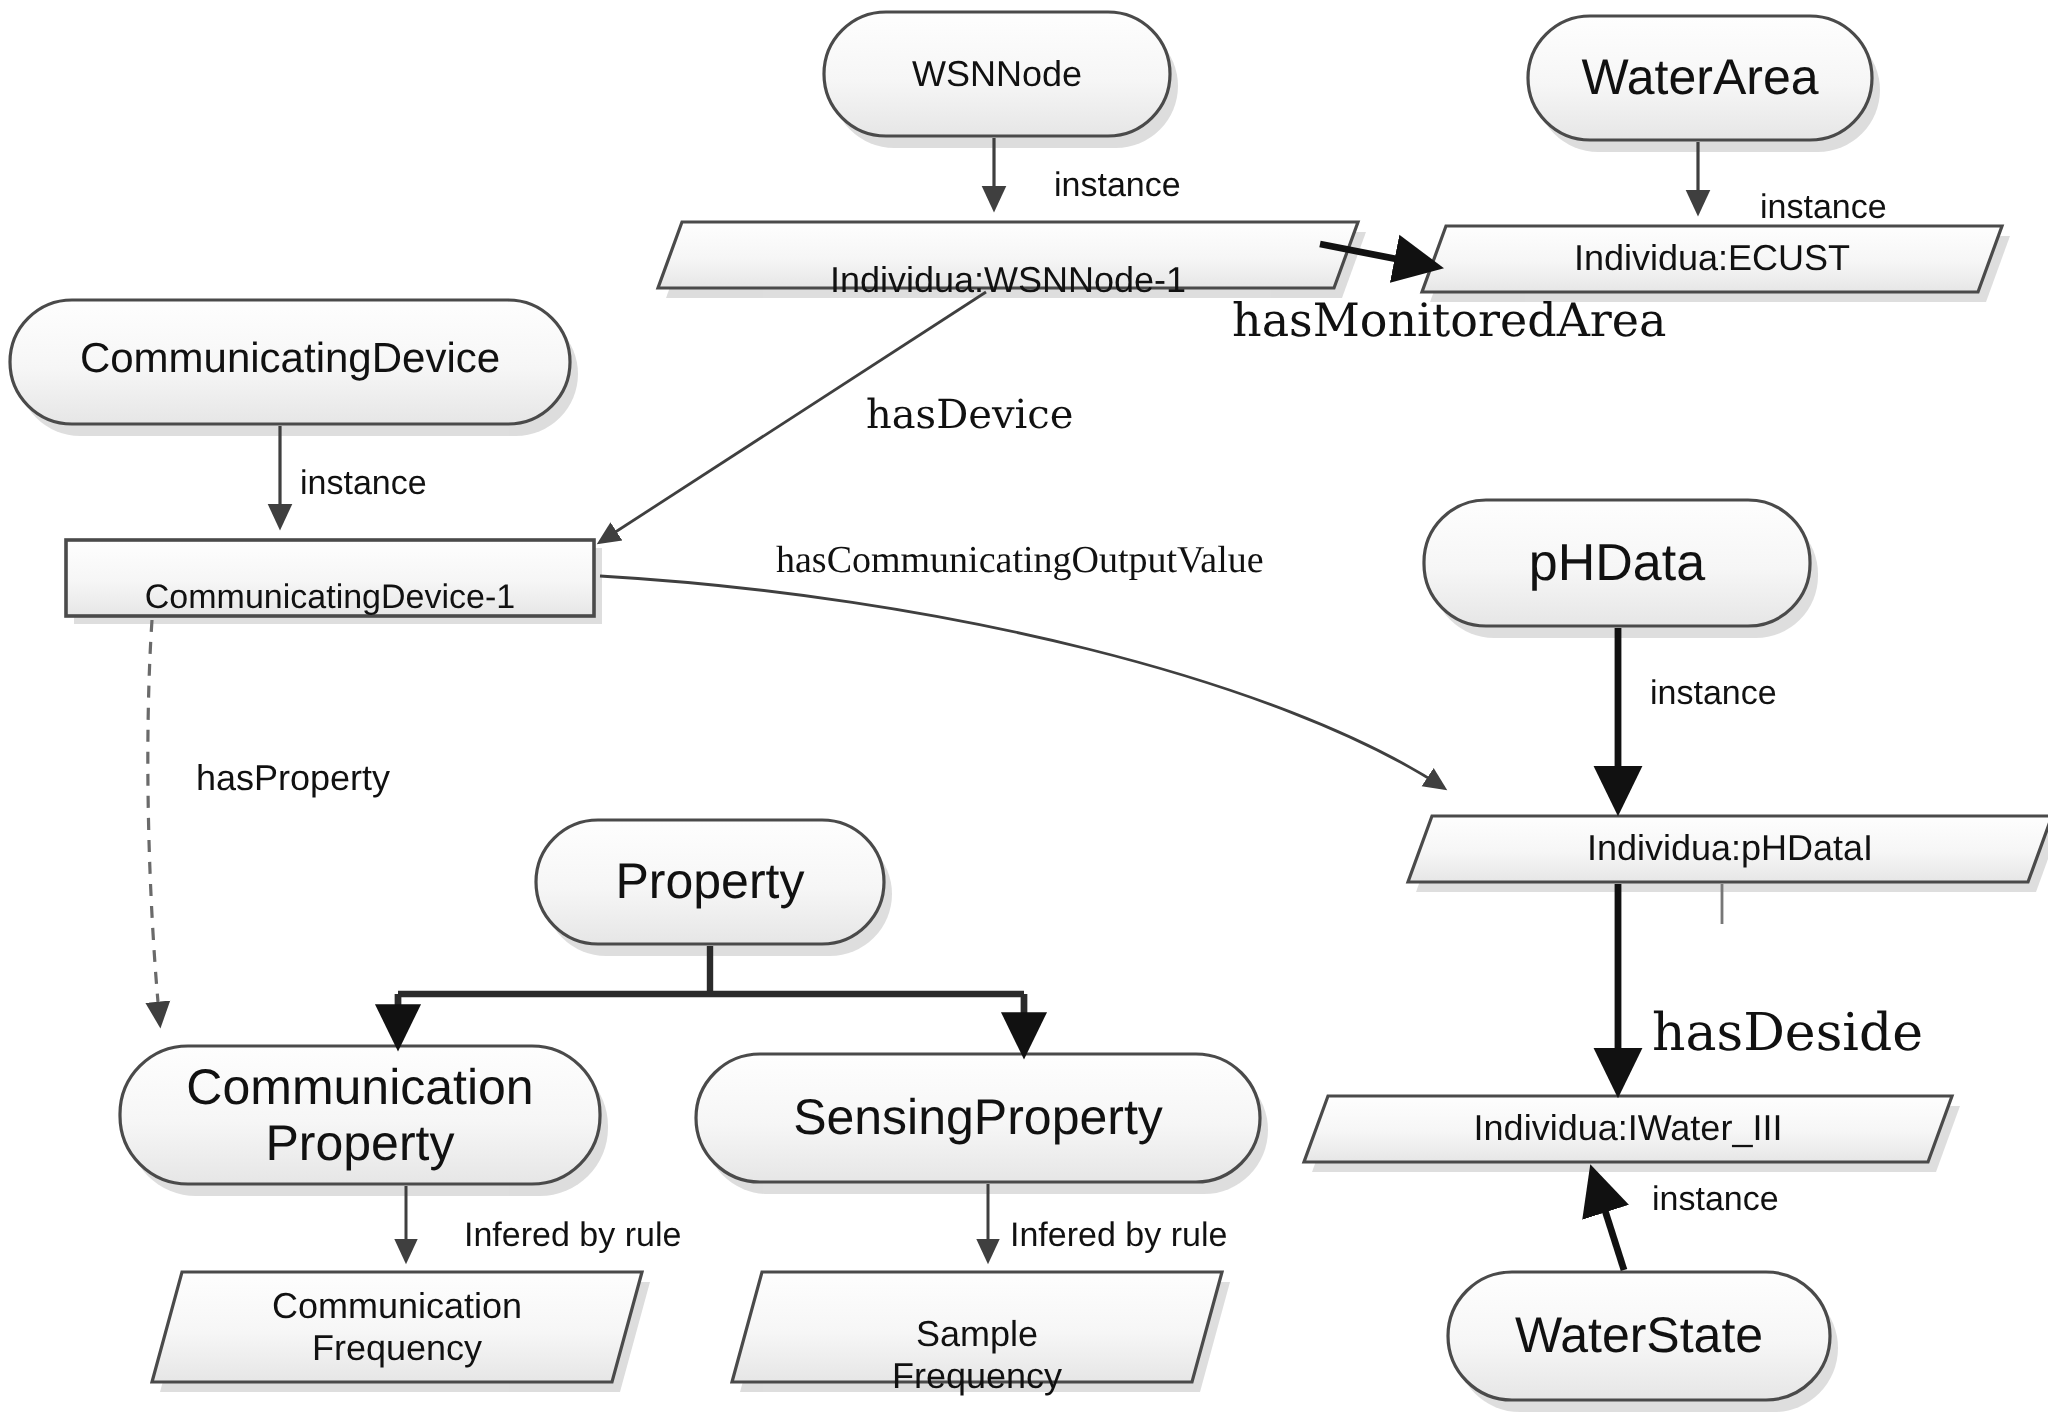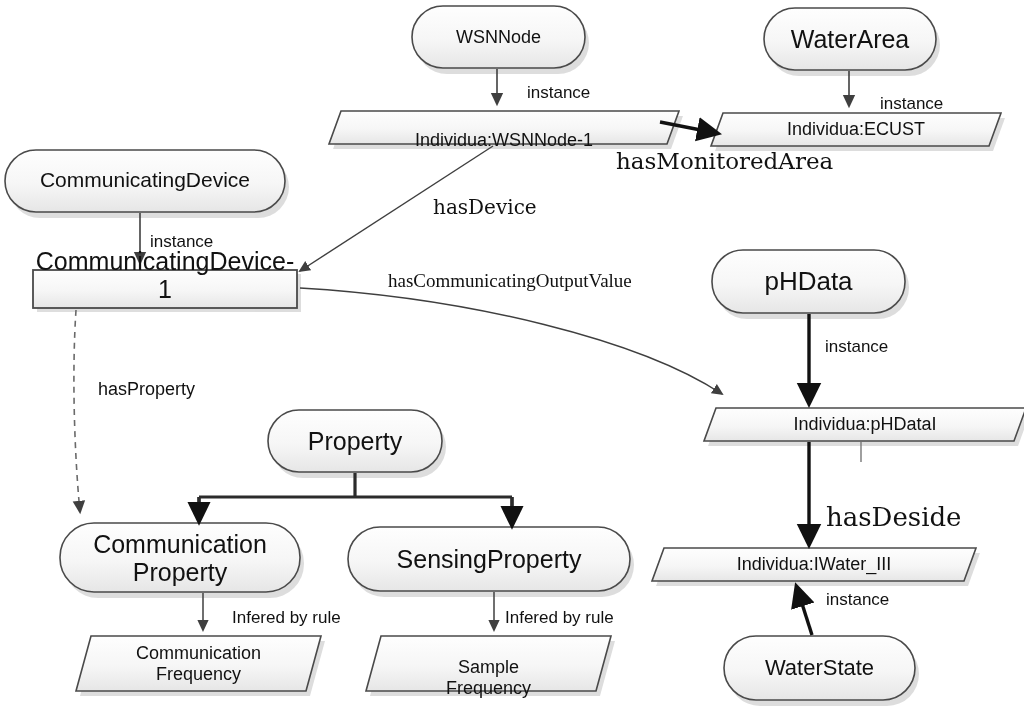--- a/index.html
+++ b/index.html
@@ -155,37 +155,37 @@
 
   <div class="node-label" style="left:712px; top:250px; width:193px; height:63px; font-size:26px;">pHData</div>
 
   <div class="node-label" style="left:268px; top:410px; width:174px; height:62px; font-size:25px;">Property</div>
 
   <div class="node-label" style="left:60px; top:523px; width:240px; height:69px; font-size:25px;">Communication
 Property</div>
 
   <div class="node-label" style="left:348px; top:527px; width:282px; height:64px; font-size:25px;">SensingProperty</div>
 
-  <div class="node-label" style="left:724px; top:636px; width:191px; height:64px; font-size:22px;">WaterState</div>
+  <div class="node-label" style="left:724px; top:636px; width:191px; height:64px; font-size:25px;">WaterState</div>
 
   <div class="node-label" style="left:329px; top:111px; width:350px; height:19px; font-size:18px;margin-top:20px;">Individua:WSNNode-1</div>
 
   <div class="node-label" style="left:711px; top:113px; width:290px; height:33px; font-size:18px;">Individua:ECUST</div>
 
   <div class="node-label" style="left:704px; top:408px; width:322px; height:33px; font-size:18px;">Individua:pHDataI</div>
 
   <div class="node-label" style="left:652px; top:548px; width:324px; height:33px; font-size:18px;">Individua:IWater_III</div>
 
   <div class="node-label" style="left:76px; top:636px; width:245px; height:55px; font-size:18px;">Communication
 Frequency</div>
 
   <div class="node-label" style="left:366px; top:636px; width:245px; height:55px; font-size:18px;margin-top:14px;">Sample
 Frequency</div>
 
-  <div class="node-label" style="left:33px; top:256px; width:264px; height:38px; font-size:25px;">CommunicatingDevice-1</div>
+  <div class="node-label" style="left:33px; top:280px; width:264px; height:38px; font-size:17px;">CommunicatingDevice-1</div>
 
   <div class="edge-label" style="left:527px; top:83px; font-size:17px;">instance</div>
 
   <div class="edge-label" style="left:880px; top:94px; font-size:17px;">instance</div>
 
   <div class="edge-label mono" style="left:616px; top:148px; font-size:23px;">hasMonitoredArea</div>
 
   <div class="edge-label mono" style="left:417px; top:195px; font-size:20px;margin-left:16px;">hasDevice</div>
 
   <div class="edge-label" style="left:150px; top:232px; font-size:17px;">instance</div>

